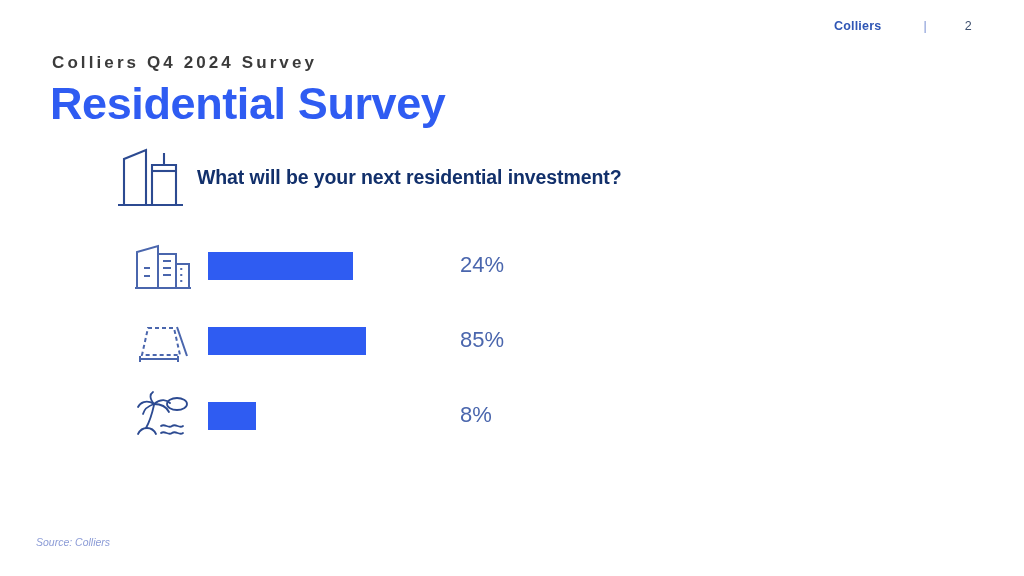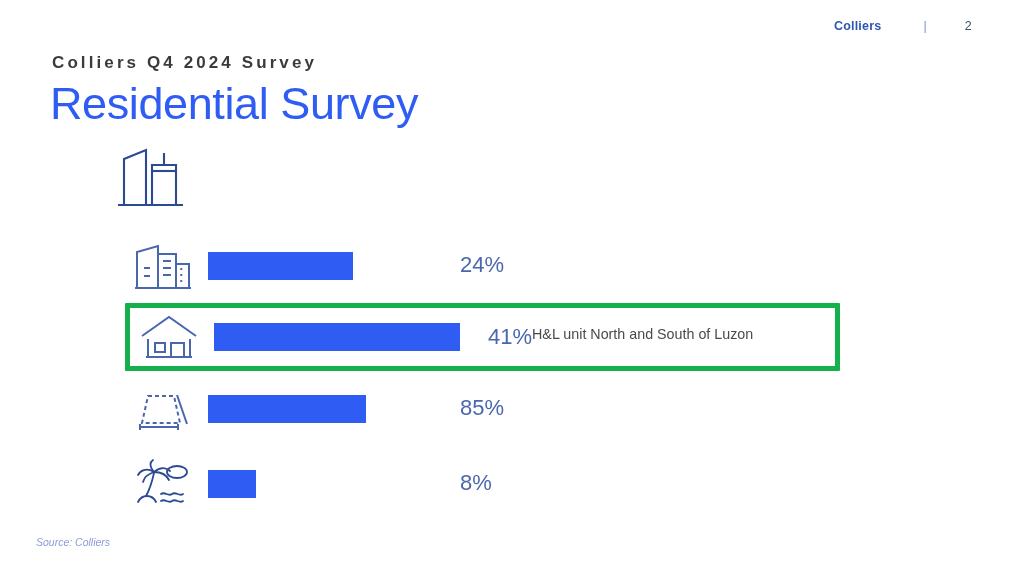--- a/index.html
+++ b/index.html
@@ -49,21 +49,21 @@
     font-weight: bold;
     letter-spacing: 3.1px;
     color: #3b3b3b;
     white-space: nowrap;
   }
   .title {
     position: absolute;
     left: 50px;
     top: 78px;
     font-size: 45px;
-    font-weight: normal;
+    font-weight: bold;
     color: #2f5cf2;
     letter-spacing: -0.4px;
     white-space: nowrap;
     text-align: right;
   }
 
   
   .question-row {
     position: absolute;
     left: 113px;
@@ -183,20 +183,21 @@
     <svg viewBox="0 0 74 68" width="74" height="68">
       <g fill="none" stroke="#2c4a91" stroke-width="2.1">
         <path d="M11 62 V16 L33 7 V62"></path>
         <path d="M39 62 V22 H63 V62"></path>
         <path d="M39 28 H63"></path>
         <path d="M51 22 V10"></path>
         <path d="M5 62 H70"></path>
       </g>
     </svg>
   </span>
+  <span class="question-text">What will be your next residential investment?</span>
 </div>
 
 <div class="chart">
 
   <div class="row">
     <div class="row-inner">
       <span class="row-icon">
         <svg viewBox="0 0 62 52" width="62" height="52">
           <g fill="none" stroke="#4a66ad" stroke-width="2">
             <path d="M5 48 V12 L26 6 V48"></path>
@@ -211,42 +212,20 @@
       </span>
       <span class="bar-wrap">
         <span class="bar" style="width:145px"></span>
       </span>
       <span class="labels">
         <span class="pct">24%</span>
       </span>
     </div>
   </div>
 
-  <div class="row highlight">
-    <div class="row-inner">
-      <span class="row-icon">
-        <svg viewBox="0 0 62 52" width="62" height="52">
-          <g fill="none" stroke="#4a66ad" stroke-width="2">
-            <path d="M4 25 L31 6 L58 25"></path>
-            <path d="M10 28 V46 H52 V28"></path>
-            <rect x="17" y="32" width="10" height="9"></rect>
-            <rect x="33" y="32" width="13" height="14"></rect>
-            <path d="M8 46 H54"></path>
-          </g>
-        </svg>
-      </span>
-      <span class="bar-wrap">
-        <span class="bar" style="width:246px"></span>
-      </span>
-      <span class="labels">
-        <span class="pct">41%</span>
-        <span class="desc">H&amp;L unit North and South of Luzon</span>
-      </span>
-    </div>
-  </div>
 
   <div class="row">
     <div class="row-inner">
       <span class="row-icon">
         <svg viewBox="0 0 62 52" width="62" height="52">
           <g fill="none" stroke="#4a66ad" stroke-width="2">
             <path d="M16 13 H42 L48 40 H10 Z" stroke-dasharray="4 3"></path>
             <path d="M45 12 L55 41"></path>
             <path d="M8 44 H46"></path>
             <path d="M8 41 V47 M46 41 V47"></path>

